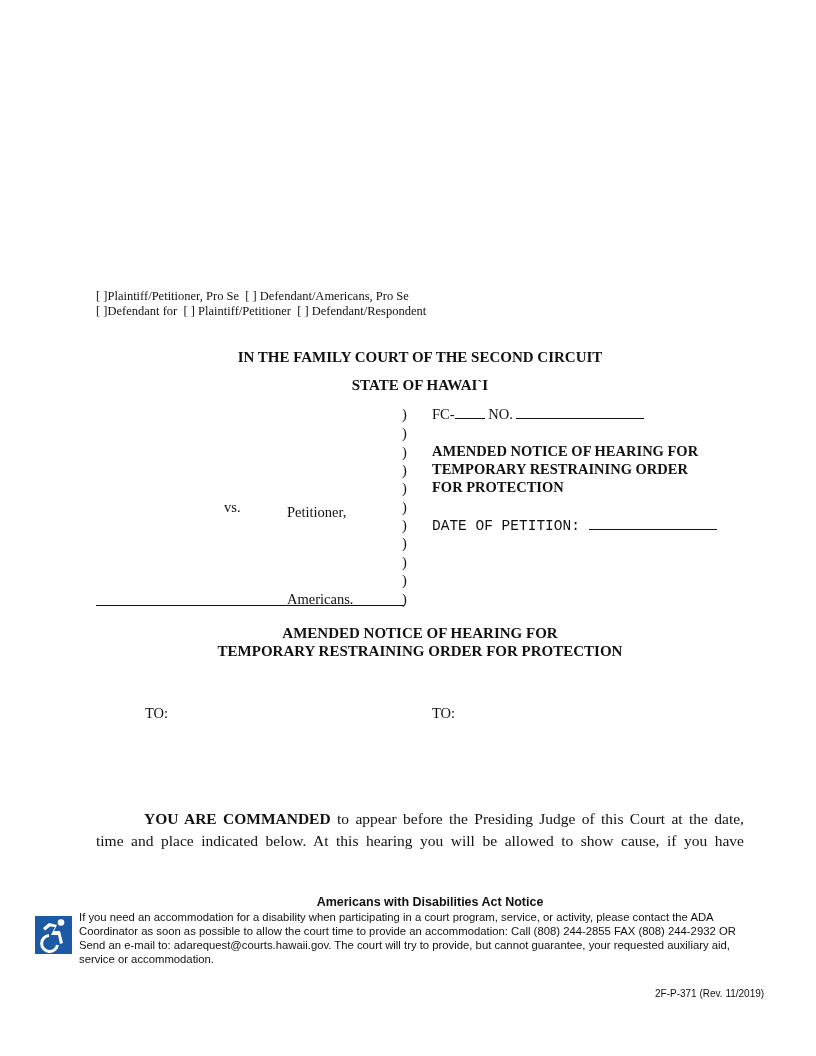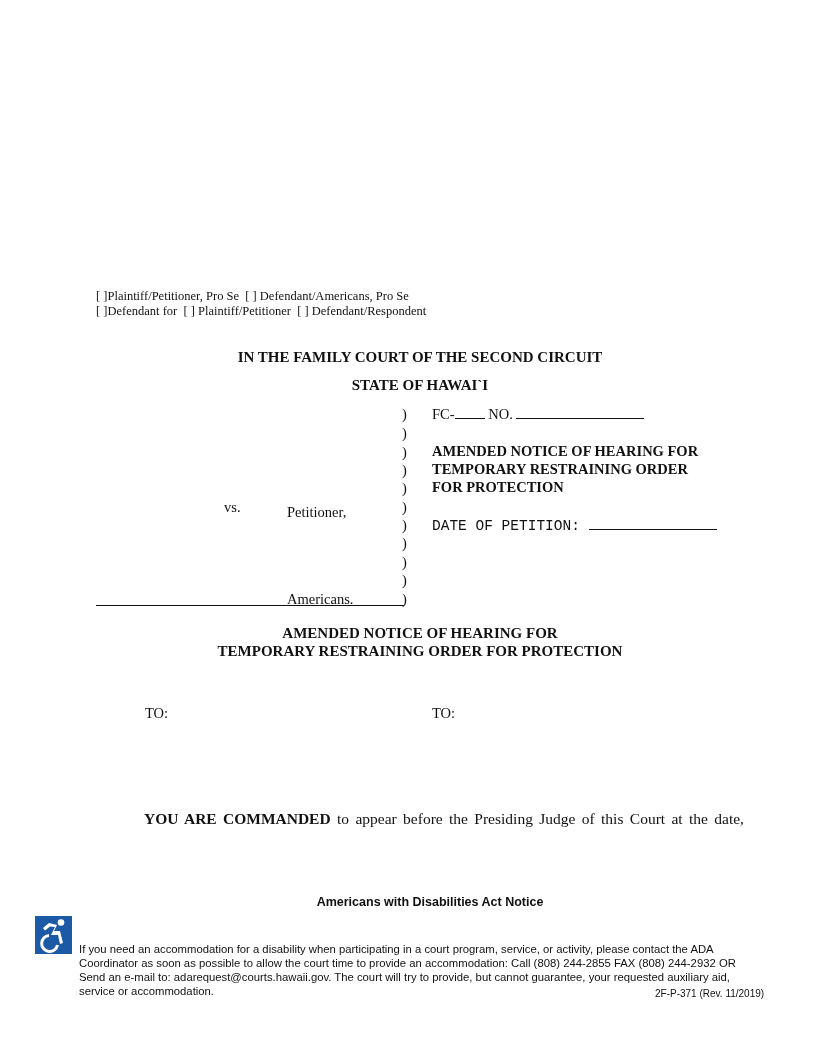--- a/index.html
+++ b/index.html
@@ -67,30 +67,31 @@
 <div class="abs hdr center" style="left:0; width:840px; top:625px;">AMENDED NOTICE OF HEARING FOR</div>
 <div class="abs hdr center" style="left:0; width:840px; top:643px;">TEMPORARY RESTRAINING ORDER FOR PROTECTION</div>
 
 <div class="abs reg" style="left:145px; top:704px;">TO:</div>
 <div class="abs reg" style="left:432px; top:704px;">TO:</div>
 
 <div class="abs body-text" style="left:96px; top:808px; width:648px;">
   <div style="text-align:justify; text-align-last:justify;">
     <span style="display:inline-block; width:48px;"></span><span class="bold">YOU ARE COMMANDED</span><span> to appear before the Presiding Judge of this Court at the date,</span>
   </div>
+  <div style="text-align:justify; text-align-last:justify;">time and place indicated below.  At this hearing you will be allowed to show cause, if you have</div>
 </div>
 
 <div class="abs ada ada-title center" style="left:0; width:860px; top:895px;">Americans with Disabilities Act Notice</div>
 <div class="ada-icon">
   <svg width="37" height="38" viewBox="0 0 37 38">
     <circle cx="26" cy="6.5" r="3.3" fill="#fff"></circle>
     <path d="M8 12 L14 7 L22 9 L19 15 L25 15 L28 27 L25 28 L23 19 L16 19 L20 11 L15 10.5 L10 14.5 Z" fill="#fff"></path>
     <path d="M14 19.5 A8 8 0 1 0 22.5 29" fill="none" stroke="#fff" stroke-width="3"></path>
   </svg>
 </div>
-<div class="abs ada ada-text" style="left:79px; top:910px;margin-top:32px;">
+<div class="abs ada ada-text" style="left:79px; top:910px;">
   <div>If you need an accommodation for a disability when participating in a court program, service, or activity, please contact the ADA</div>
   <div>Coordinator as soon as possible to allow the court time to provide an accommodation:  Call (808) 244-2855 FAX (808) 244-2932 OR</div>
   <div>Send an e-mail to: adarequest@courts.hawaii.gov.  The court will try to provide, but cannot guarantee, your requested auxiliary aid,</div>
   <div>service or accommodation.</div>
 </div>
 
 <div class="abs formno" style="left:655px; top:988px;">2F-P-371 (Rev. 11/2019)</div>
 
 </body></html>

